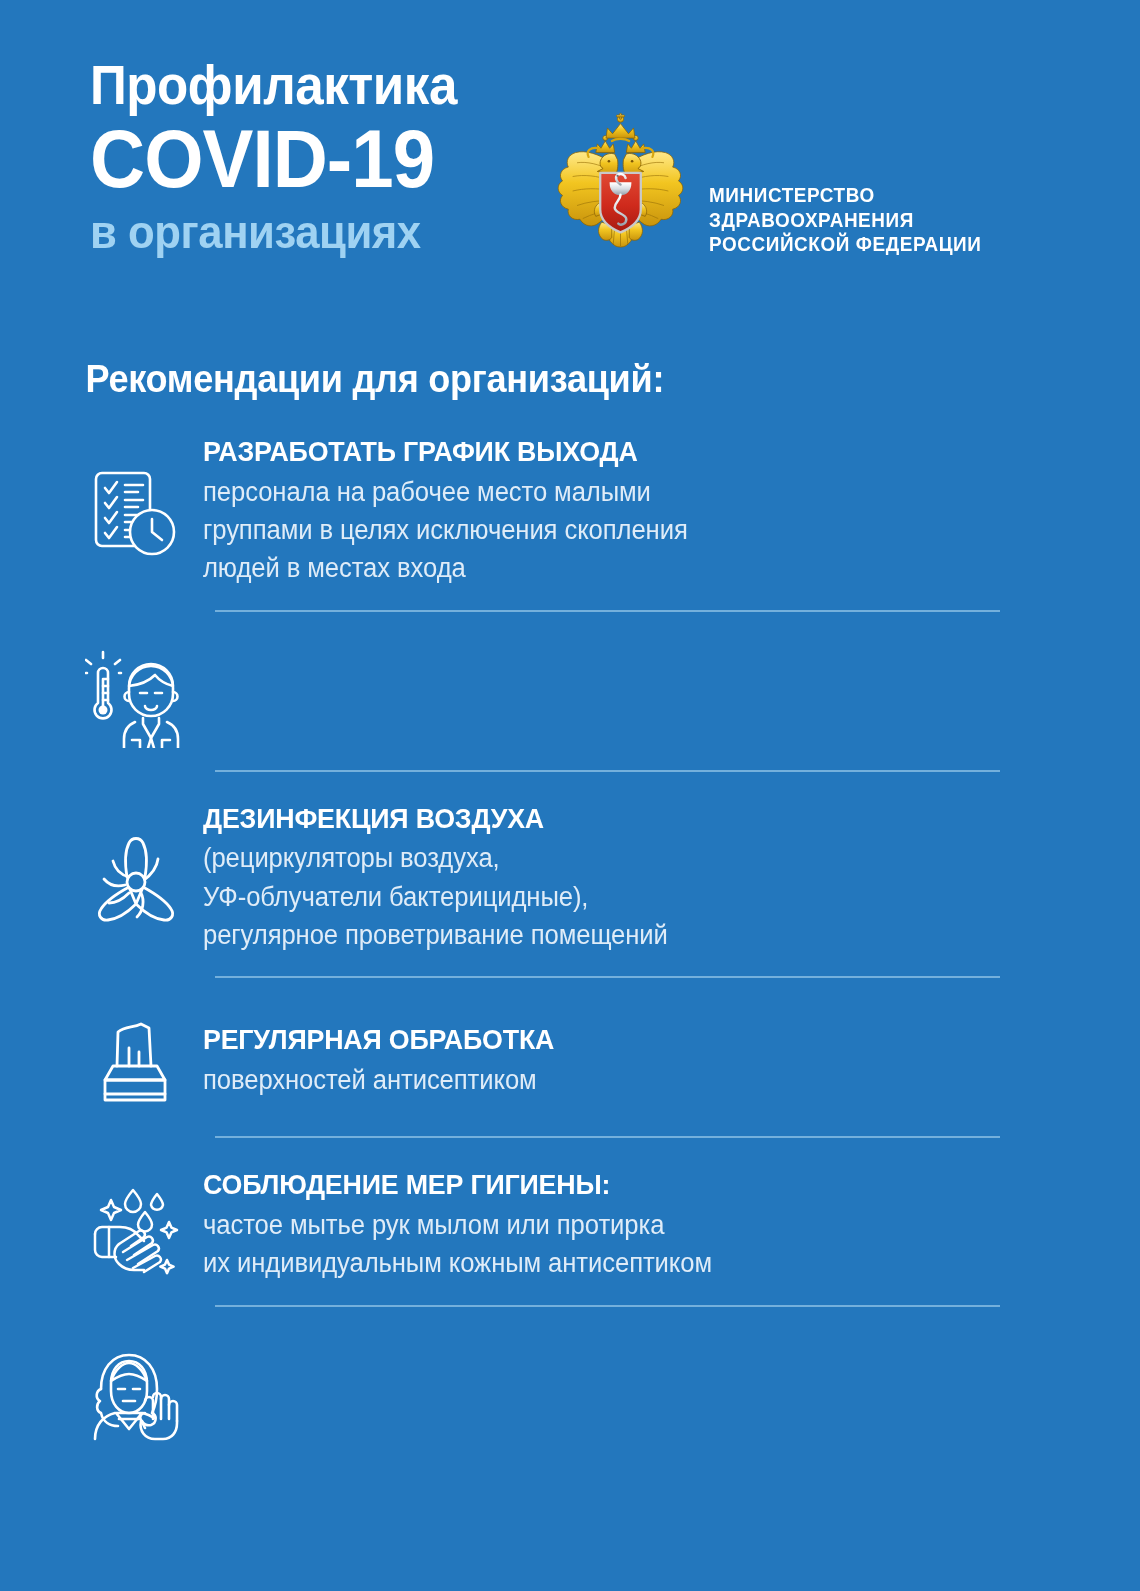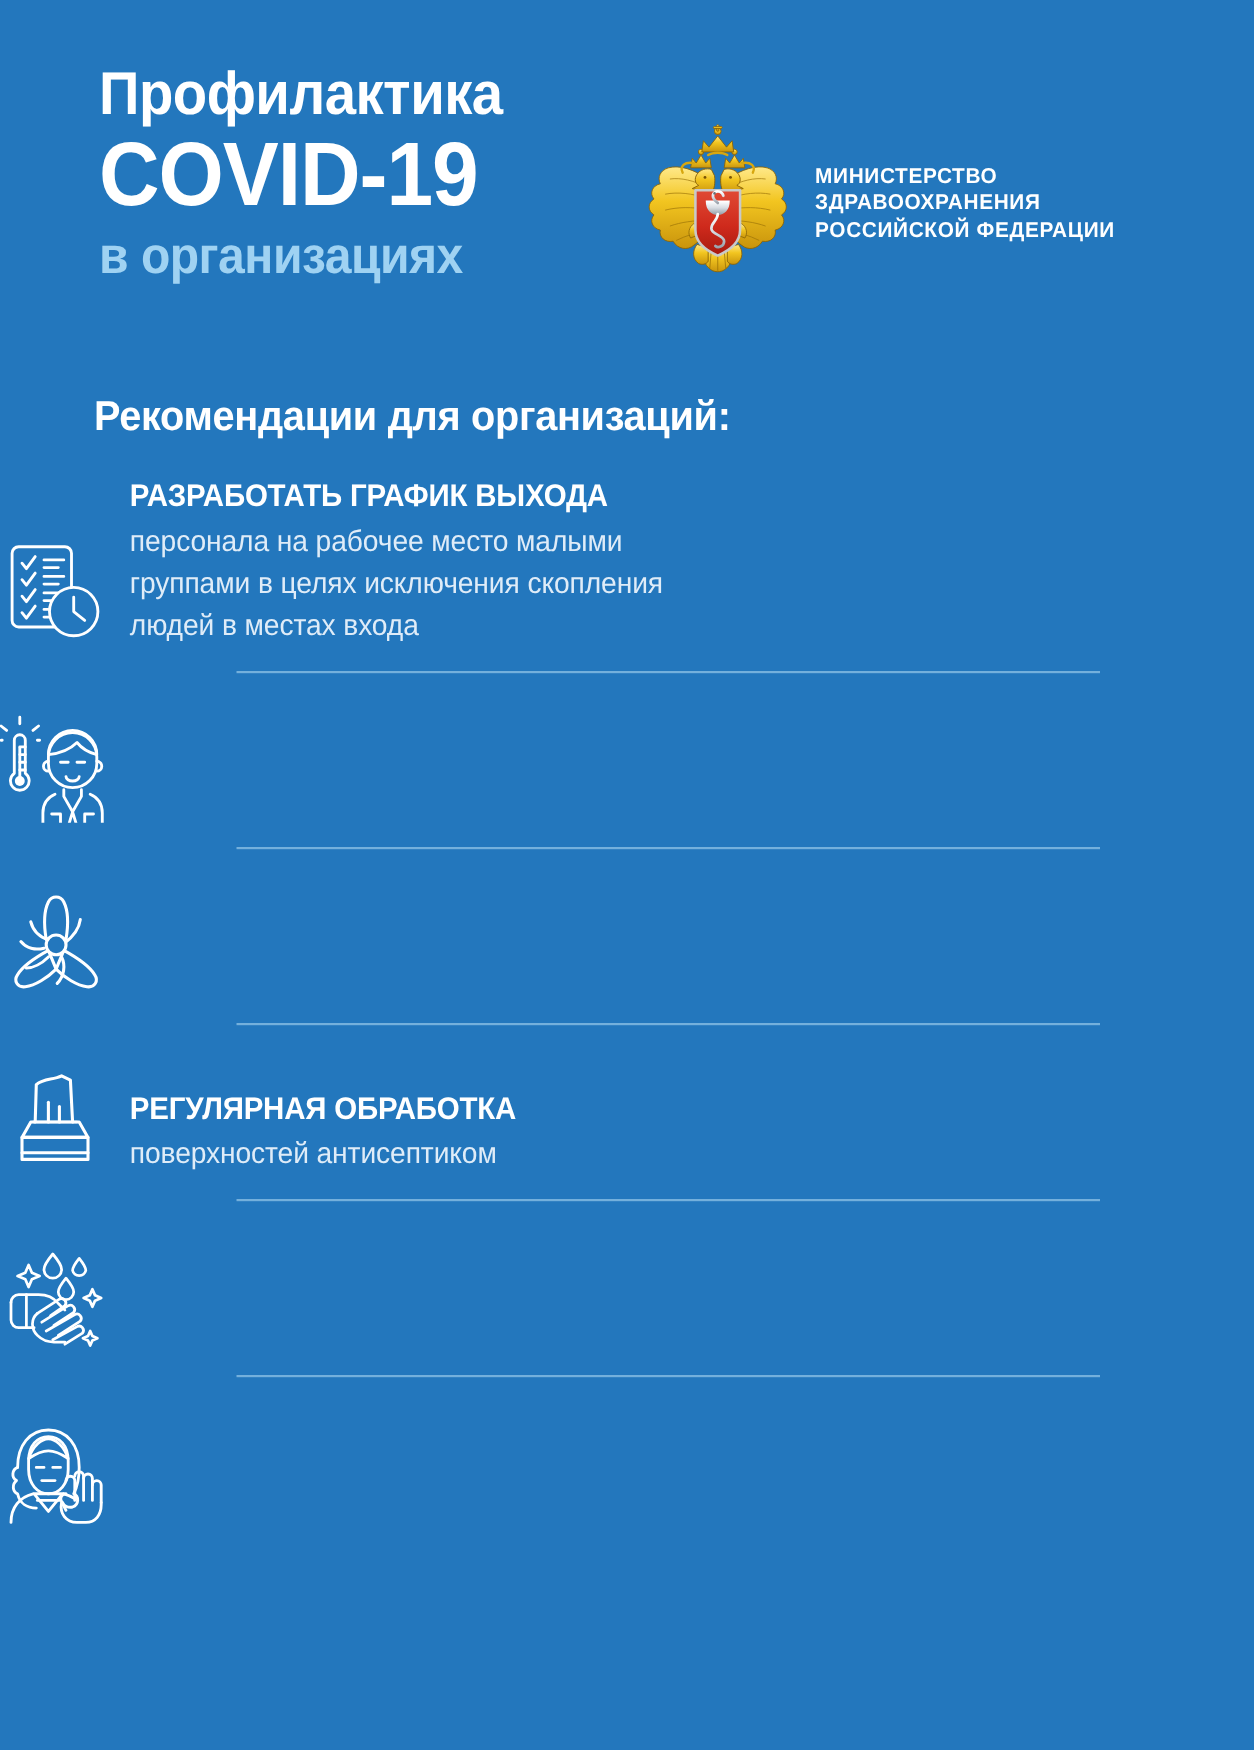--- a/index.html
+++ b/index.html
@@ -71,23 +71,23 @@
     margin-top: 6px;
     letter-spacing: -0.5px;
     transform: scaleX(0.93);
     transform-origin: left center;
     white-space: nowrap;
   }
 
   
   .logo-block {
     display: flex;
-    align-items: center;
+    align-items: flex-end;
     position: absolute;
-    left: 580px;
+    left: 548px;
     top: 112px;
   }
 
   .emblem {
     width: 145px;
     height: 145px;
     flex: none;
   }
 
   .ministry-text {
@@ -116,21 +116,22 @@
   }
 
   
   .rec-list {
     margin-top: 30px;
     padding: 0 0 0 0;
   }
 
   .rec-item {
     display: flex;
-    align-items: flex-end;
+    align-items: center;
+    padding-left: 85px;
     padding-right: 60px;
     position: relative;
     box-sizing: border-box;
   }
 
   .rec-icon {
     width: 118px;
     flex: none;
     display: flex;
     align-items: center;
@@ -392,20 +393,26 @@
 
           <path d="M44 46 C36 44 30 38 28 30"></path>
           <path d="M40 54 C32 56 24 54 19 48"></path>
           <path d="M58 50 C66 44 72 36 73 28"></path>
           <path d="M56 62 C60 70 58 80 52 86"></path>
           <path d="M44 62 C38 68 30 72 24 72"></path>
 
           <circle cx="51" cy="51" r="9" fill="#2377bd"></circle>
         </svg>
       </div>
+      <div class="rec-text">
+        <div class="rec-title">ДЕЗИНФЕКЦИЯ ВОЗДУХА</div>
+        <div class="rec-body">(рециркуляторы воздуха,
+УФ-облучатели бактерицидные),
+регулярное проветривание помещений</div>
+      </div>
     </div>
 
     <div class="spacer-sm"></div>
     <div class="divider"></div>
     <div class="spacer-md"></div>
 
     <div class="rec-item">
       <div class="rec-icon">
         <svg width="100" height="100" viewBox="0 0 100 100" fill="none" stroke="#ffffff" stroke-width="2.8" stroke-linecap="round" stroke-linejoin="round">
 
@@ -446,20 +453,25 @@
           <path d="M10 56 a7 7 0 0 1 7 -7 h18 c8 0 14 3 18 8 l6 6"></path>
           <path d="M10 56 v16 a7 7 0 0 0 7 7 h14"></path>
           <path d="M24 49 v30"></path>
 
           <path d="M34 66 l20 -13 a4 4 0 0 1 5 6 l-13 9"></path>
           <path d="M38 74 l24 -15 a4 4 0 0 1 5 6 l-18 12"></path>
           <path d="M42 82 l26 -15 a4 4 0 0 1 5 6 l-20 13"></path>
           <path d="M48 90 l22 -12 a4 4 0 0 1 5 6 l-16 10"></path>
           <path d="M34 66 c-6 5 -6 14 0 20 c4 4 10 6 15 6 h10"></path>
         </svg>
+      </div>
+      <div class="rec-text">
+        <div class="rec-title">СОБЛЮДЕНИЕ МЕР ГИГИЕНЫ:</div>
+        <div class="rec-body">частое мытье рук мылом или протирка
+их индивидуальным кожным антисептиком</div>
       </div>
     </div>
 
     <div class="spacer-sm"></div>
     <div class="divider"></div>
     <div class="spacer-md"></div>
 
     <div class="rec-item">
       <div class="rec-icon">
         <svg width="100" height="100" viewBox="0 0 100 100" fill="none" stroke="#ffffff" stroke-width="2.6" stroke-linecap="round" stroke-linejoin="round">

